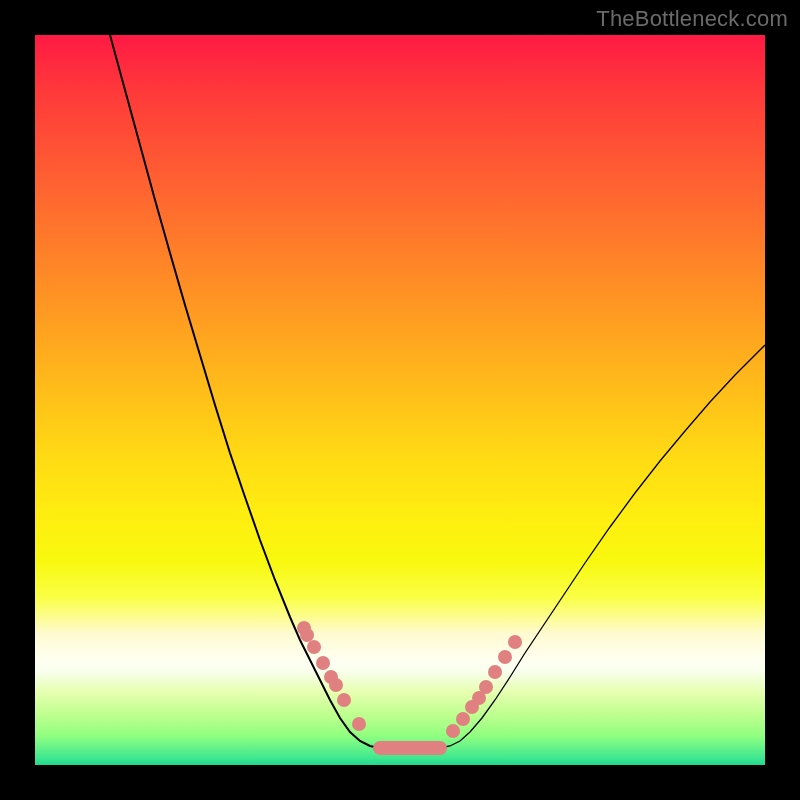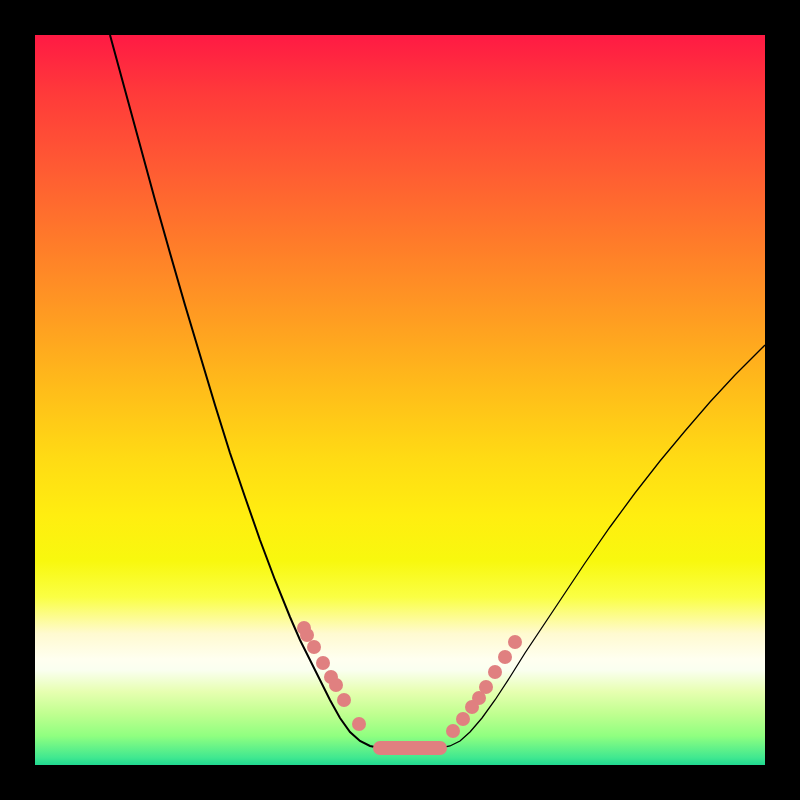--- a/index.html
+++ b/index.html
@@ -55,20 +55,21 @@
   }
   .curve { fill: none; stroke: #000; stroke-width: 2; }
   .curve-thin { fill: none; stroke: #000; stroke-width: 1.3; }
   .dot { fill: #e08080; }
   .bottom-line { fill: none; stroke: #e08080; stroke-width: 14; stroke-linecap: round; }
 </style>
 </head>
 <body>
 
 <div class="outer">
+  <div class="watermark">TheBottleneck.com</div>
   <div class="plot-area">
     <svg class="chart-svg" viewBox="0 0 730 730">
       <path id="left-curve" class="curve" d="M 75 0 L 90 55 L 105 110 L 120 165 L 135 218 L 150 270 L 165 320 L 180 370 L 195 418 L 210 462 L 225 505 L 240 545 L 255 582 L 265 605 L 275 625 L 285 645 L 295 665 L 305 683 L 315 697 L 325 706 L 335 711 L 345 713"></path>
       <path id="right-curve" class="curve-thin" d="M 405 713 L 415 711 L 425 706 L 435 697 L 447 683 L 460 665 L 475 642 L 490 618 L 510 588 L 530 558 L 550 528 L 575 492 L 600 458 L 625 426 L 650 396 L 675 367 L 700 340 L 730 310"></path>
       <path id="bottom-seg" class="bottom-line" d="M 345 713 L 405 713"></path>
       <g id="dots-left">
           <circle cx="269" cy="593" r="7" class="dot"></circle>
           <circle cx="272" cy="600" r="7" class="dot"></circle>
           <circle cx="279" cy="612" r="7" class="dot"></circle>
           <circle cx="288" cy="628" r="7" class="dot"></circle>

